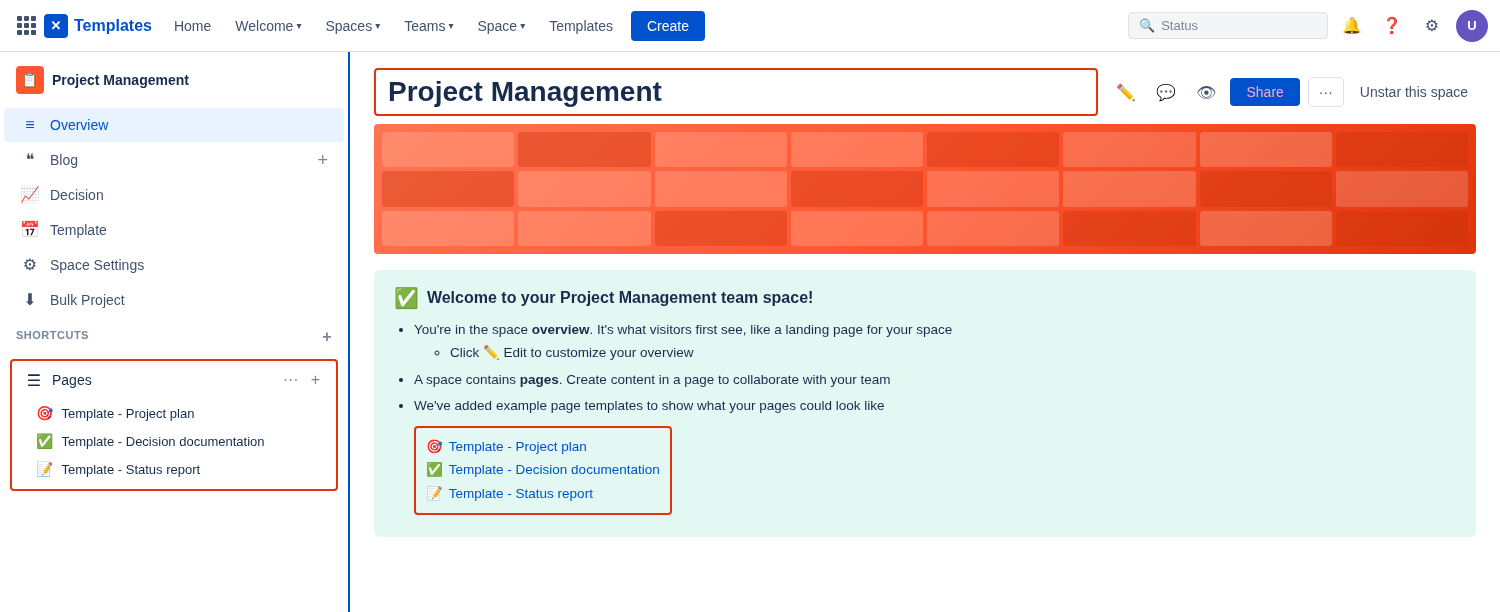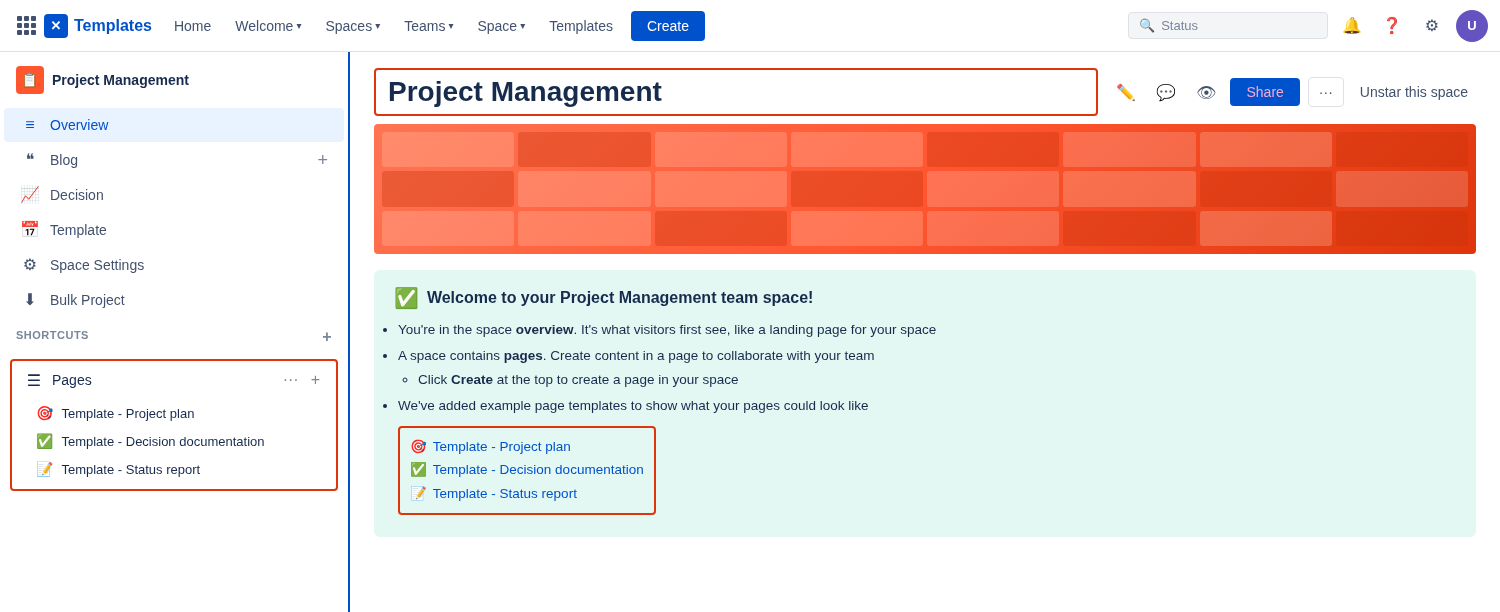--- a/index.html
+++ b/index.html
@@ -89,21 +89,21 @@
     
     .welcome-box {
       margin: 0 24px;
       background: #e3f8f3;
       border-radius: 6px;
       padding: 16px 20px;
     }
     .welcome-title { display: flex; align-items: center; gap: 8px; font-size: 16px; font-weight: 700; color: #172b4d; margin-bottom: 10px; }
     .welcome-check { color: #00875a; font-size: 20px; }
     .welcome-list { padding-left: 4px; }
-    .welcome-list li { margin-bottom: 6px; color: #172b4d; font-size: 13.5px; line-height: 1.5; list-style: disc; }
+    .welcome-list li { margin-bottom: 6px; color: #172b4d; font-size: 13.5px; line-height: 1.5; list-style: disc; margin-left: 16px; }
     .welcome-list li .sub-list { list-style: circle; margin-left: 20px; margin-top: 3px; }
     .welcome-list li .sub-list li { list-style: circle; }
     .template-links-box { border: 2px solid #de350b; border-radius: 4px; padding: 6px 10px; margin-top: 4px; display: inline-block; }
     .template-link { color: #0052cc; cursor: pointer; text-decoration: none; display: flex; align-items: center; gap: 6px; font-size: 13.5px; margin: 3px 0; }
 
     
     ::-webkit-scrollbar { width: 6px; }
     ::-webkit-scrollbar-track { background: #f4f5f7; }
     ::-webkit-scrollbar-thumb { background: #c1c7d0; border-radius: 3px; }
   </style>
@@ -272,26 +272,26 @@
     </div>
 
     <div class="welcome-box">
       <div class="welcome-title">
         <span class="welcome-check">✅</span>
         <span>Welcome to your Project Management team space!</span>
       </div>
       <ul class="welcome-list">
         <li>
           You're in the space <strong>overview</strong>. It's what visitors first see, like a landing page for your space
+          <ul class="sub-list">
+            <li>Click ✏️ Edit to customize your overview</li>
+          </ul>
         </li>
         <li>
           A space contains <strong>pages</strong>. Create content in a page to collaborate with your team
-          <ul class="sub-list">
-            <li>Click <strong>Create</strong> at the top to create a page in your space</li>
-          </ul>
         </li>
         <li>
           We've added example page templates to show what your pages could look like
           <div style="margin-top:6px;">
             <div class="template-links-box">
               <a class="template-link">
                 <span>🎯</span>
                 <span>Template - Project plan</span>
               </a>
               <a class="template-link">

